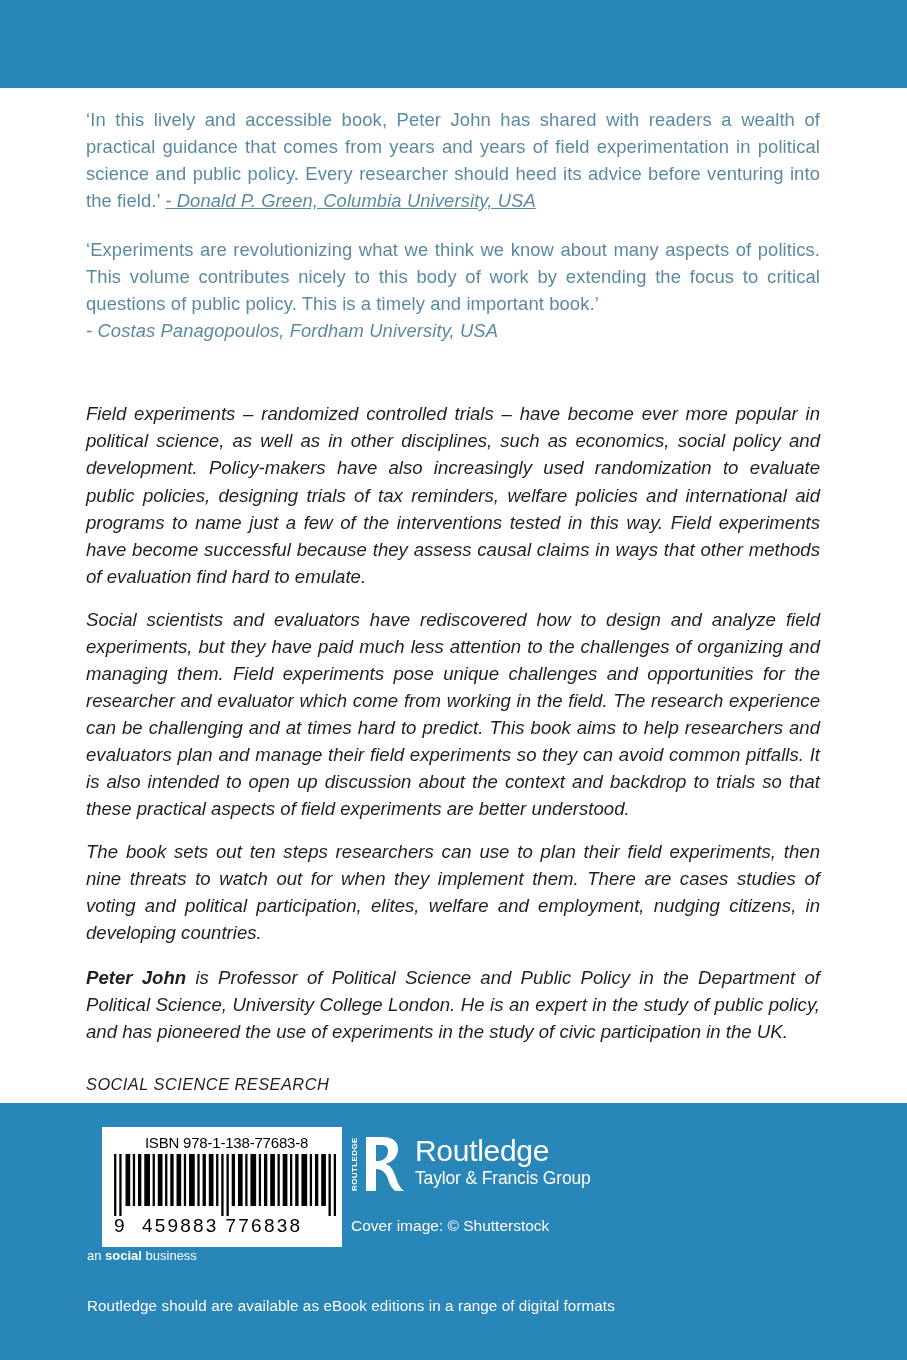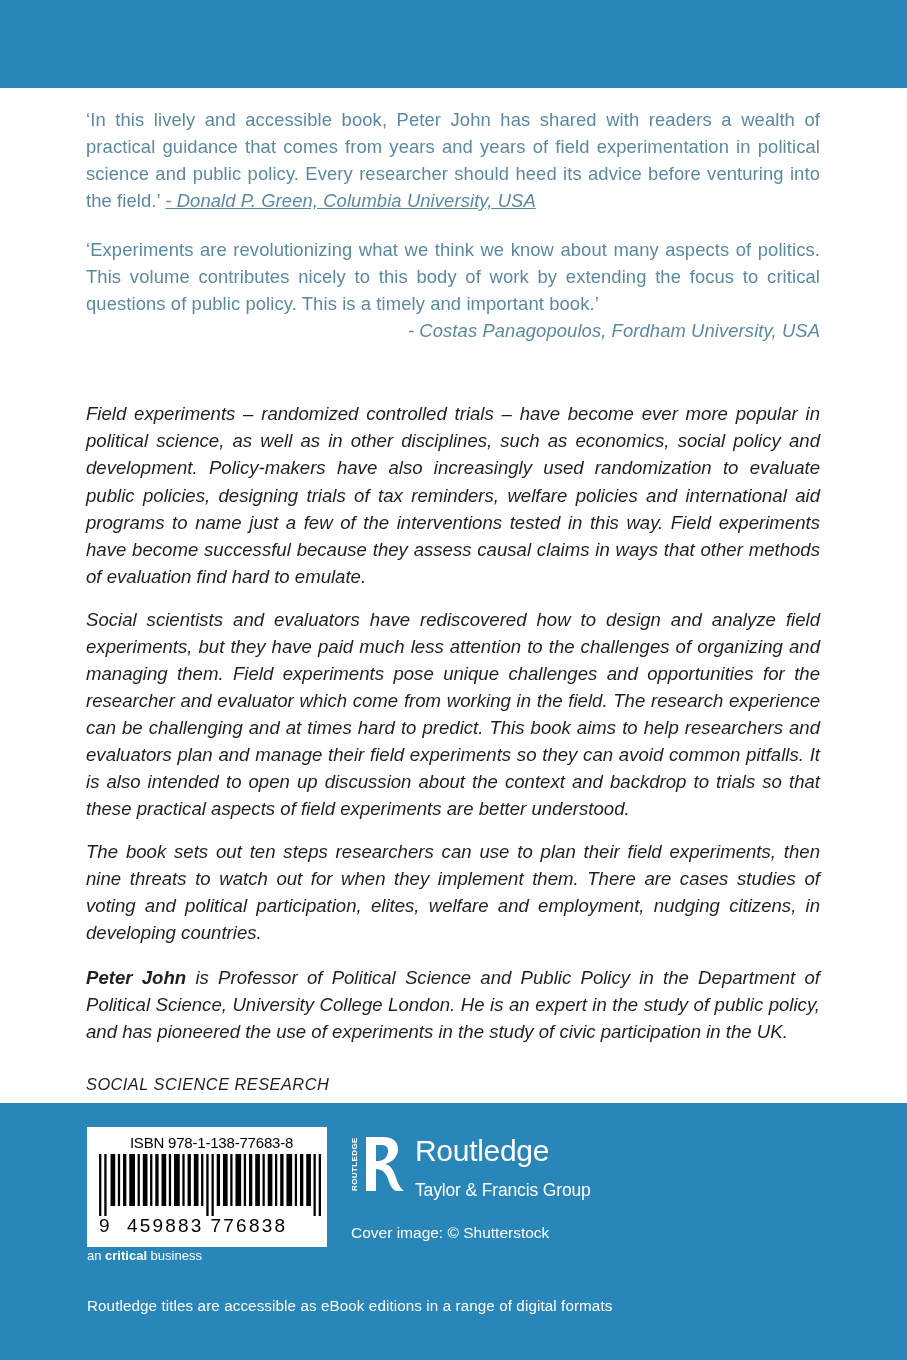--- a/index.html
+++ b/index.html
@@ -55,21 +55,21 @@
   }
   .quote.q1 { margin-bottom: 22px; }
   .quote.q2 { margin-bottom: 0; }
   .quote .attrib {
     font-style: italic;
     text-decoration: underline;
   }
   .quote .attrib-line {
     display: block;
     font-style: italic;
-    text-align: right;
+    text-align: left;
   }
 
   
   .body-block { margin-top: 56px; font-style: italic; }
 
   .para {
     color: #221f1f;
     font-size: 18.6px;
     line-height: 1.455;
     text-align: justify;
@@ -83,21 +83,21 @@
   .series {
     color: #221f1f;
     font-size: 16.4px;
     letter-spacing: 0.45px;
     margin-top: 30px;
   }
 
   
   .barcode-box {
     position: absolute;
-    left: 87px;
+    left: 102px;
     top: 1127px;
     width: 240px;
     height: 120px;
     background: #ffffff;
     padding: 7px 1px 4px 10px;
   }
   .isbn-text {
     text-align: center;
     color: #000;
     font-size: 15px;
@@ -174,21 +174,21 @@
     color: #ffffff;
     font-size: 30px;
     line-height: 1.02;
     letter-spacing: -0.3px;
   }
   .rword .rsub {
     color: #ffffff;
     font-size: 17.5px;
     line-height: 1.15;
     letter-spacing: -0.15px;
-    margin-top: 13px;
+    margin-top: 1px;
   }
   .rurl {
     color: #ffffff;
     font-size: 16.5px;
     margin-top: 8px;
     margin-left: 1px;
   }
   .rcover {
     color: #ffffff;
     font-size: 15.5px;
@@ -286,33 +286,33 @@
         <rect x="213" y="0" width="2.2" height="62"></rect>
       </g>
     </svg>
     <div class="ean-digits">
       <span class="d-first">9</span>
       <span class="d-group d-mid">459883</span>
       <span class="d-group">776838</span>
     </div>
   </div>
 
-  <div class="informa"><span>an </span><b>critical</b><span> business</span></div>
+  <div class="informa"><span>an </span><b>social</b><span> business</span></div>
 
   <div class="routledge">
     <div class="rlogo-row">
       <div class="rmark">
         <div class="vert">ROUTLEDGE</div>
         <svg width="56" height="58" viewBox="0 0 56 58">
           <path d="M16 2 L16 56 L26 56 L26 34 C32 34 36 38 38 44 C40 50 42 54 46 56 L54 56 C49 52 47 46 45 40 C43 34 40 30 35 29 C43 27 48 21 48 14 C48 6 42 2 33 2 Z M26 10 L31 10 C36 10 38 12 38 16 C38 21 35 25 29 26 L26 26 Z" fill="#ffffff"></path>
         </svg>
       </div>
       <div class="rword">
         <div class="rname">Routledge</div>
         <div class="rsub">Taylor &amp; Francis Group</div>
       </div>
     </div>
     <div class="rcover">Cover image: © Shutterstock</div>
   </div>
 
-  <div class="ebook-line">Routledge titles are accessible as eBook editions in a range of digital formats</div>
+  <div class="ebook-line">Routledge should are available as eBook editions in a range of digital formats</div>
 
 </div>
 
 </body></html>

